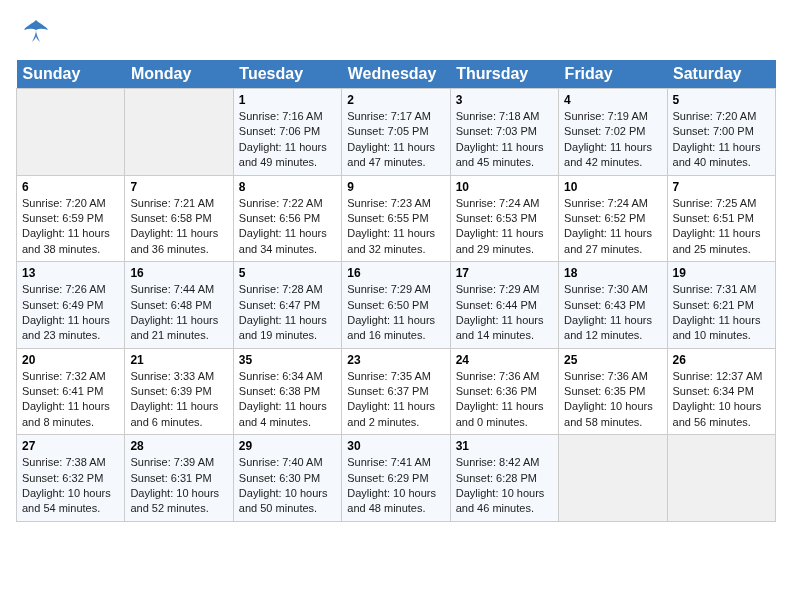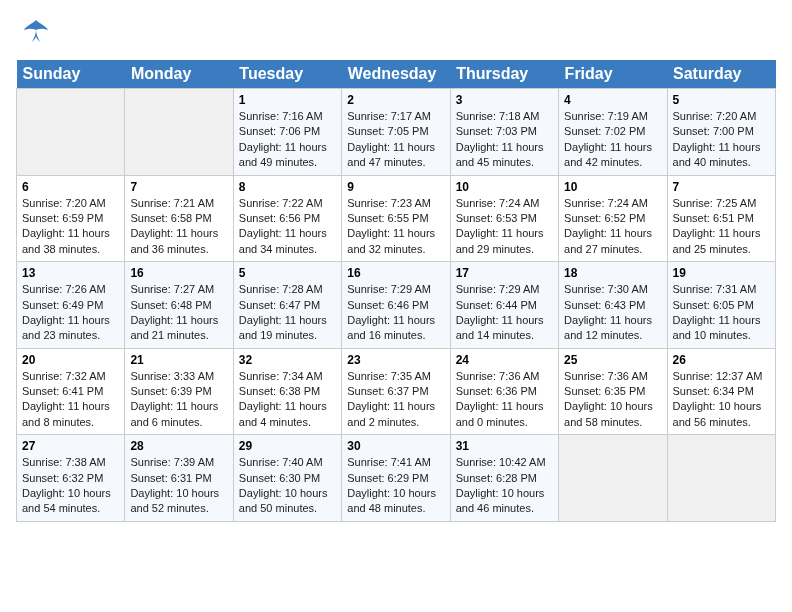--- a/index.html
+++ b/index.html
@@ -191,71 +191,71 @@
       </tr>
       <tr>
         <td>
           <span class="day-num">13</span>
           <div class="cell-content">Sunrise: 7:26 AM
 Sunset: 6:49 PM
 Daylight: 11 hours and 23 minutes.</div>
         </td>
         <td>
           <span class="day-num">16</span>
-          <div class="cell-content">Sunrise: 7:27 AM
+          <div class="cell-content">Sunrise: 7:44 AM
 Sunset: 6:48 PM
 Daylight: 11 hours and 21 minutes.</div>
         </td>
         <td>
           <span class="day-num">5</span>
           <div class="cell-content">Sunrise: 7:28 AM
 Sunset: 6:47 PM
 Daylight: 11 hours and 19 minutes.</div>
         </td>
         <td>
           <span class="day-num">16</span>
           <div class="cell-content">Sunrise: 7:29 AM
-Sunset: 6:46 PM
+Sunset: 6:50 PM
 Daylight: 11 hours and 16 minutes.</div>
         </td>
         <td>
           <span class="day-num">17</span>
           <div class="cell-content">Sunrise: 7:29 AM
 Sunset: 6:44 PM
 Daylight: 11 hours and 14 minutes.</div>
         </td>
         <td>
           <span class="day-num">18</span>
           <div class="cell-content">Sunrise: 7:30 AM
 Sunset: 6:43 PM
 Daylight: 11 hours and 12 minutes.</div>
         </td>
         <td>
           <span class="day-num">19</span>
           <div class="cell-content">Sunrise: 7:31 AM
-Sunset: 6:05 PM
+Sunset: 6:21 PM
 Daylight: 11 hours and 10 minutes.</div>
         </td>
       </tr>
       <tr>
         <td>
           <span class="day-num">20</span>
           <div class="cell-content">Sunrise: 7:32 AM
 Sunset: 6:41 PM
 Daylight: 11 hours and 8 minutes.</div>
         </td>
         <td>
           <span class="day-num">21</span>
           <div class="cell-content">Sunrise: 3:33 AM
 Sunset: 6:39 PM
 Daylight: 11 hours and 6 minutes.</div>
         </td>
         <td>
-          <span class="day-num">32</span>
-          <div class="cell-content">Sunrise: 7:34 AM
+          <span class="day-num">35</span>
+          <div class="cell-content">Sunrise: 6:34 AM
 Sunset: 6:38 PM
 Daylight: 11 hours and 4 minutes.</div>
         </td>
         <td>
           <span class="day-num">23</span>
           <div class="cell-content">Sunrise: 7:35 AM
 Sunset: 6:37 PM
 Daylight: 11 hours and 2 minutes.</div>
         </td>
         <td>
@@ -297,21 +297,21 @@
 Daylight: 10 hours and 50 minutes.</div>
         </td>
         <td>
           <span class="day-num">30</span>
           <div class="cell-content">Sunrise: 7:41 AM
 Sunset: 6:29 PM
 Daylight: 10 hours and 48 minutes.</div>
         </td>
         <td>
           <span class="day-num">31</span>
-          <div class="cell-content">Sunrise: 10:42 AM
+          <div class="cell-content">Sunrise: 8:42 AM
 Sunset: 6:28 PM
 Daylight: 10 hours and 46 minutes.</div>
         </td>
         <td class="empty-cell"></td>
         <td class="empty-cell"></td>
       </tr>
     </tbody>
 </table>
 
 </body></html>

